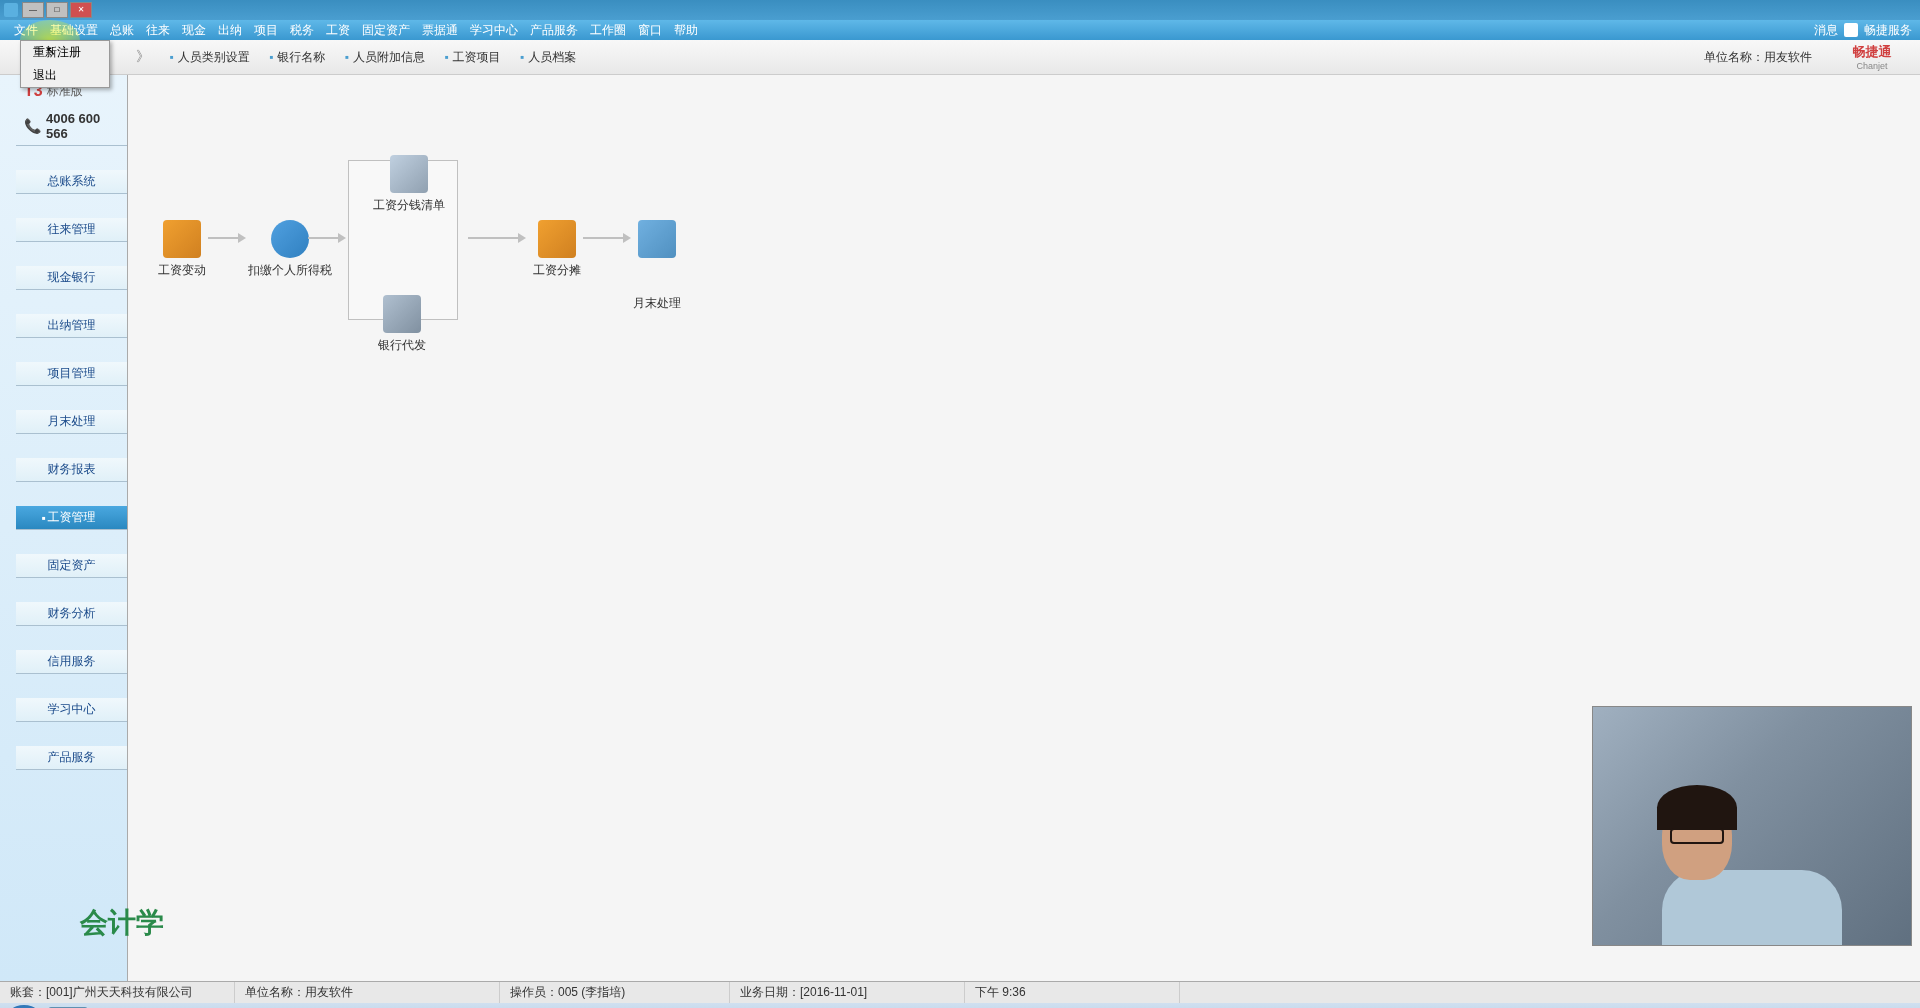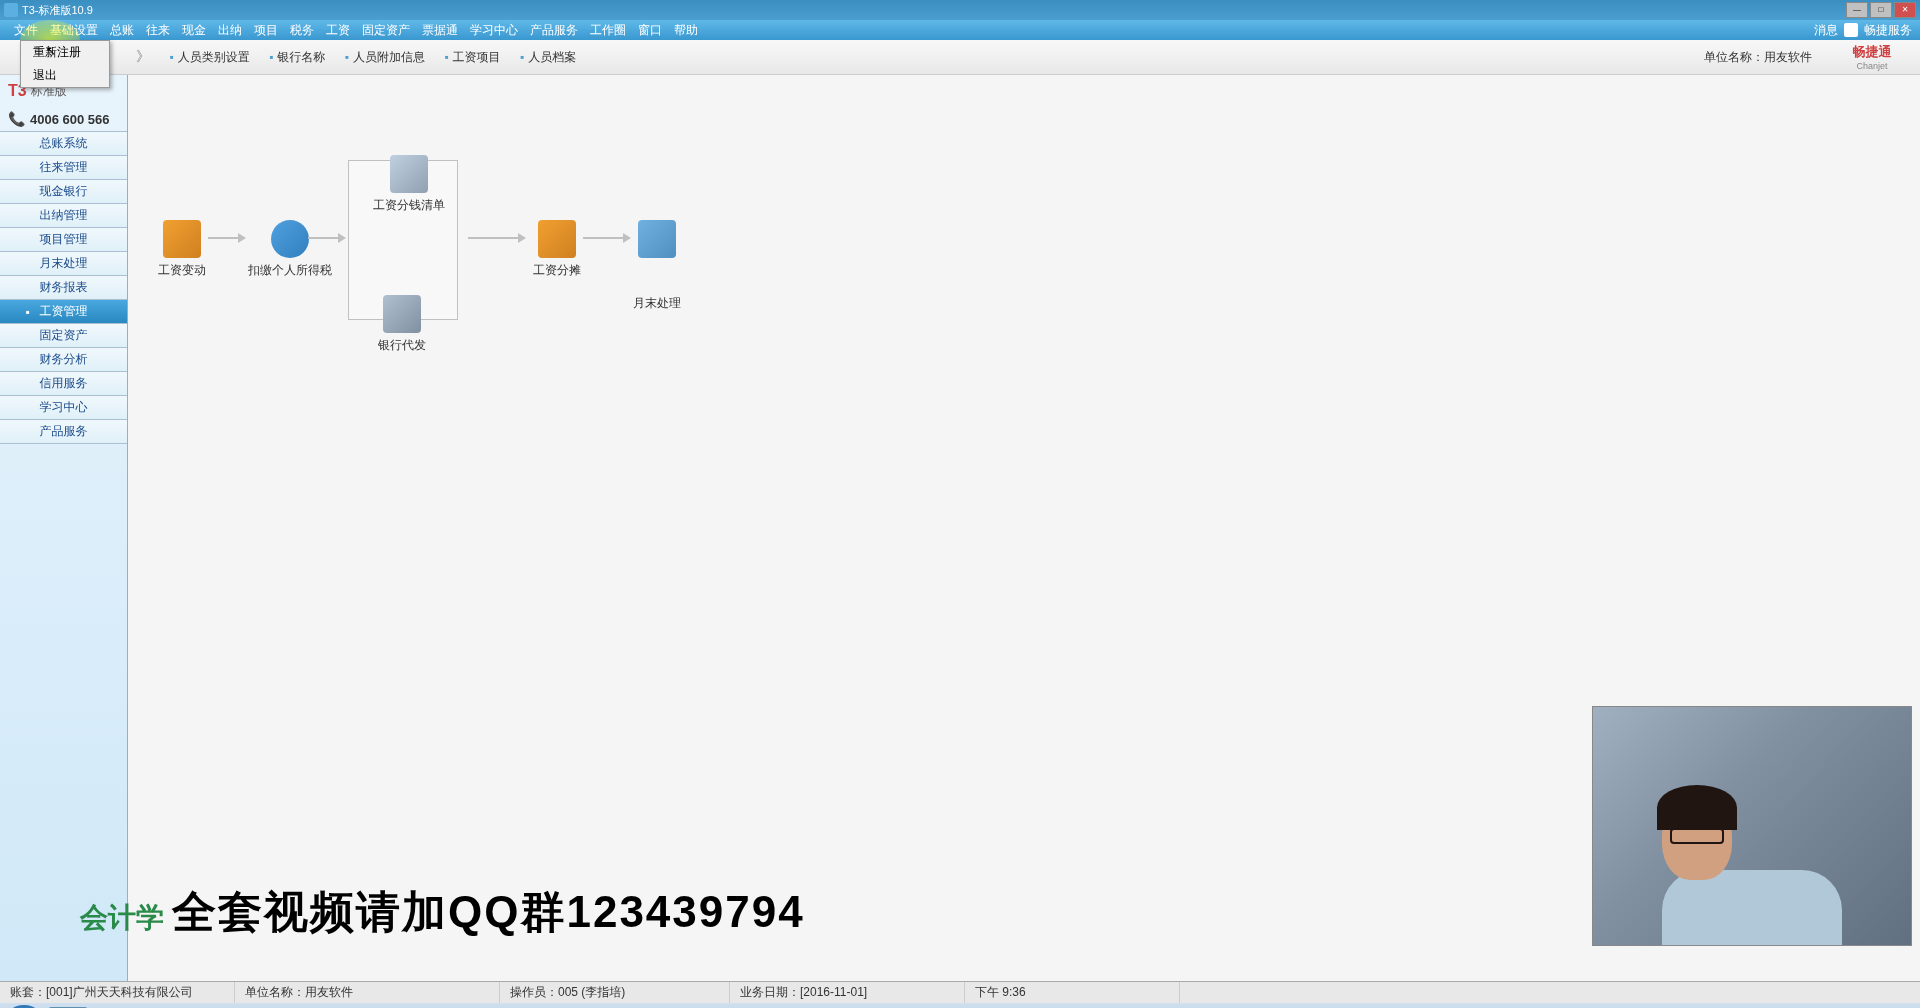--- a/index.html
+++ b/index.html
@@ -38,29 +38,29 @@
     .sec-tab { font-size: 12px; color: #333; cursor: pointer; display: flex; align-items: center; gap: 4px; }
     .sec-tab::before { content: "■"; color: #4a9ed0; font-size: 6px; }
     .sec-tab-expand { color: #888; font-size: 14px; cursor: pointer; }
     .sec-right { margin-left: auto; display: flex; align-items: center; gap: 20px; }
     .unit-label { font-size: 12px; color: #333; }
     .brand-logo { width: 80px; height: 30px; display: flex; flex-direction: column; align-items: center; justify-content: center; }
     .brand-cn { color: #d04040; font-size: 13px; font-weight: bold; }
     .brand-en { color: #888; font-size: 9px; }
     
     
-    .sidebar { width: 128px; background: linear-gradient(to bottom, #e8f4fc, #d0e8f8); border-right: 1px solid #aaa; display: flex; flex-direction: column; }
+    .sidebar { width: 128px; background: linear-gradient(to bottom, #e8f4fc, #d0e8f8); border-right: 1px solid #aaa; display: flex; flex-direction: column; padding-left: 16px; }
     .sidebar-logo { height: 32px; display: flex; align-items: center; padding: 0 8px; gap: 4px; }
     .sidebar-logo-t3 { color: #d04040; font-size: 16px; font-weight: bold; }
     .sidebar-logo-text { color: #666; font-size: 12px; }
     .phone-row { display: flex; align-items: center; padding: 4px 8px; gap: 6px; }
     .phone-icon { width: 16px; height: 16px; color: #4a9ed0; font-size: 14px; }
     .phone-num { font-size: 13px; font-weight: bold; color: #333; }
     .nav-list { border-top: 1px solid #aac0d0; }
-    .nav-item { height: 24px; display: flex; align-items: center; justify-content: center; font-size: 12px; color: #1a4a8a; border-bottom: 1px solid #aac0d0; background: linear-gradient(to bottom, #f0f8fc, #e0f0f8); cursor: pointer; }
+    .nav-item { height: 24px; display: flex; align-items: center; justify-content: center; font-size: 12px; color: #1a4a8a; border-bottom: 1px solid #aac0d0; background: linear-gradient(to bottom, #f0f8fc, #e0f0f8); cursor: pointer; margin-top: 24px; }
     .nav-item.active { background: linear-gradient(to bottom, #4aa8e0, #2a88c0); color: #fff; position: relative; }
     .nav-item.active::before { content: "■"; position: absolute; left: 26px; font-size: 6px; }
     
     
     .content { flex: 1; display: flex; flex-direction: column; background: #f5f5f5; }
     .workflow { flex: 0 0 340px; position: relative; padding: 40px 20px; }
     .wf-node { position: absolute; display: flex; flex-direction: column; align-items: center; gap: 4px; cursor: pointer; text-align: right; }
     .wf-icon { width: 38px; height: 38px; border-radius: 4px; }
     .wf-label { font-size: 12px; color: #333; }
     .wf-arrow { position: absolute; height: 2px; background: #c0c0c0; }
@@ -104,21 +104,20 @@
     
     .taskbar { height: 40px; background: linear-gradient(to bottom, #d0e0f0, #a0c0e0); display: flex; align-items: center; padding: 0 4px; position: relative; }
     .start-btn { width: 40px; height: 36px; background: radial-gradient(circle, #50a0e0, #2060a0); border-radius: 50%; cursor: pointer; display: flex; align-items: center; justify-content: center; color: #fff; font-size: 18px; }
     .task-item { width: 40px; height: 32px; margin-left: 4px; background: #80b0d8; border-radius: 3px; border: 1px solid #6090b0; cursor: pointer; display: flex; align-items: center; justify-content: center; }
   </style>
 </head>
 <body>
 
 <div class="title-bar">
   <div class="title-icon"></div>
-  <div class="title-text">T3-标准版10.9</div>
   <div class="win-controls">
     <div class="win-btn">—</div>
     <div class="win-btn">□</div>
     <div class="win-btn close">✕</div>
   </div>
 </div>
 
 <div class="menu-bar">
   <span class="menu-item">文件</span>
   <span class="menu-item">基础设置</span>
@@ -245,21 +244,20 @@
     <div class="webcam-head">
       <div class="webcam-hair"></div>
       <div class="webcam-glasses"></div>
     </div>
     <div class="webcam-body"></div>
   </div>
 </div>
 
 <div class="watermark">
   <span class="watermark-logo">会计学</span>
-  <span class="watermark-text">全套视频请加QQ群123439794</span>
 </div>
 
 <div class="status-bar">
   <div class="status-cell w1">账套：[001]广州天天科技有限公司</div>
   <div class="status-cell w2">单位名称：用友软件</div>
   <div class="status-cell w3">操作员：005 (李指培)</div>
   <div class="status-cell w4">业务日期：[2016-11-01]</div>
   <div class="status-cell w5">下午  9:36</div>
 </div>
 

